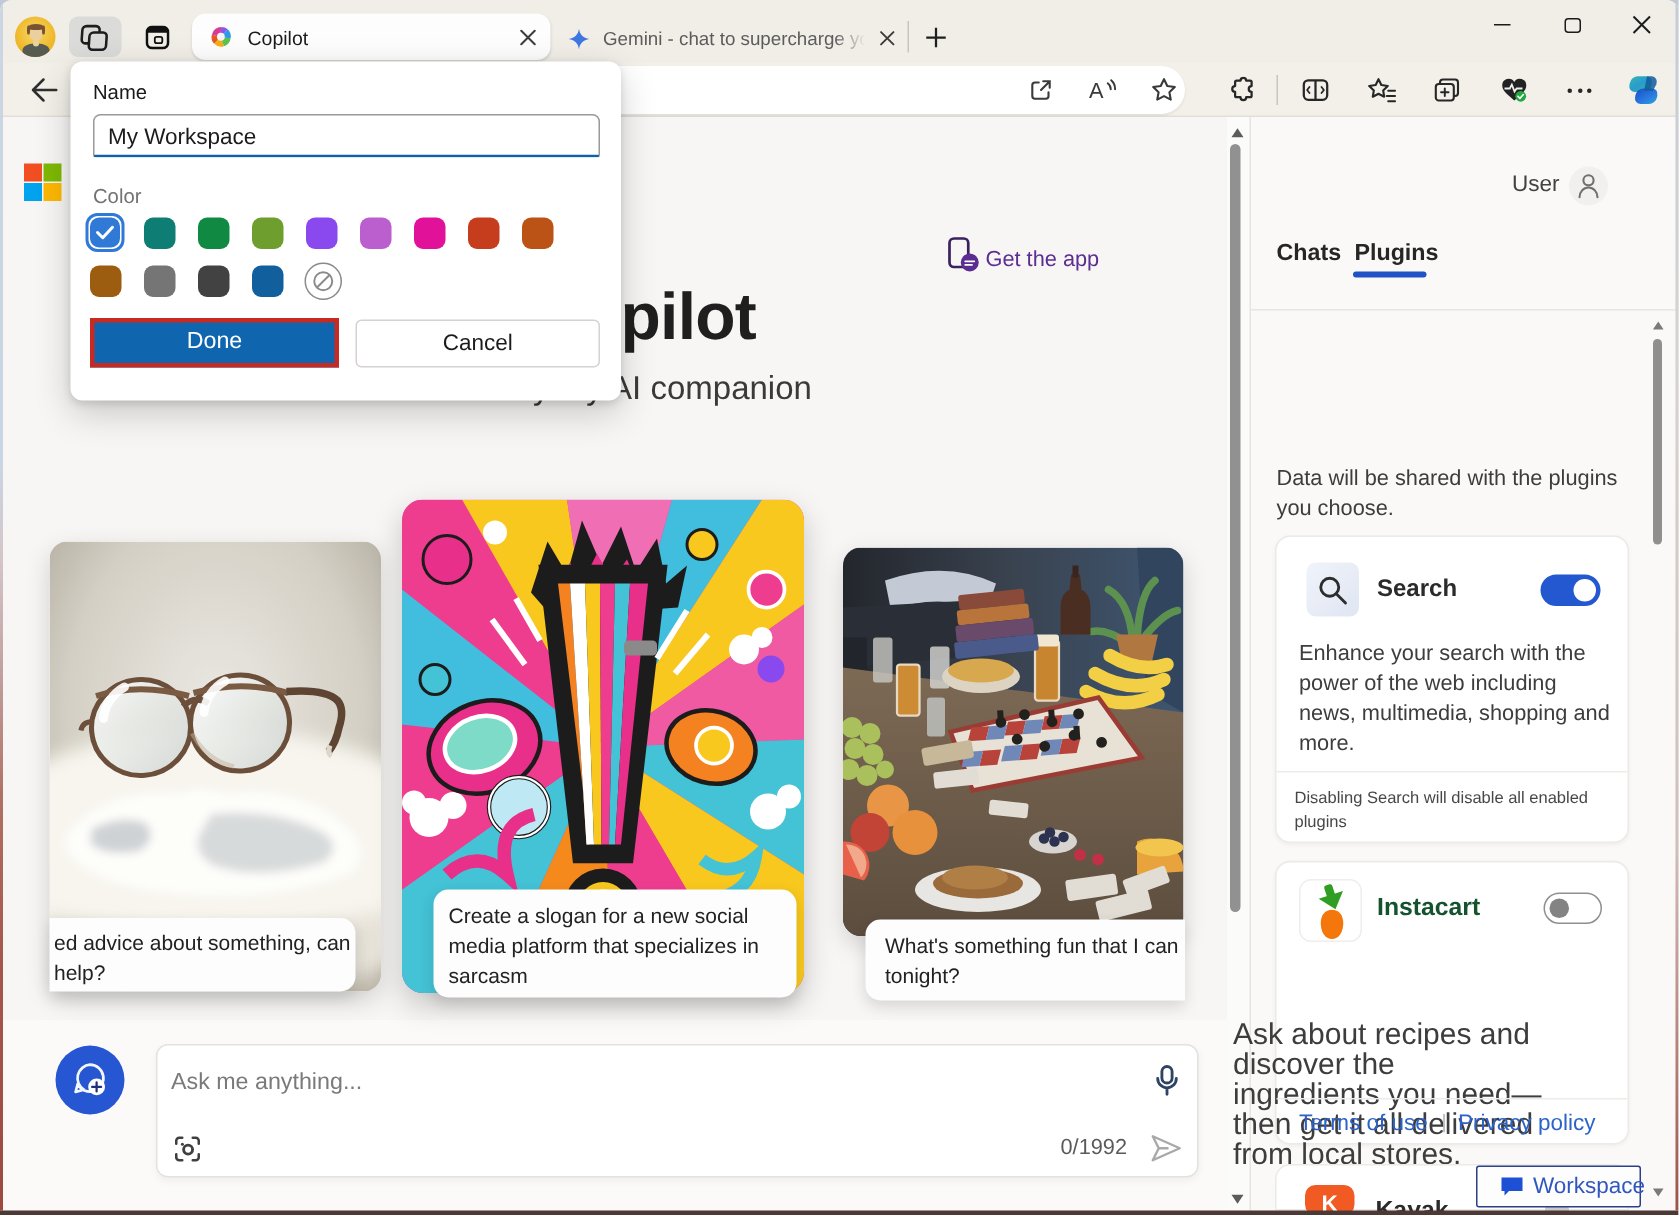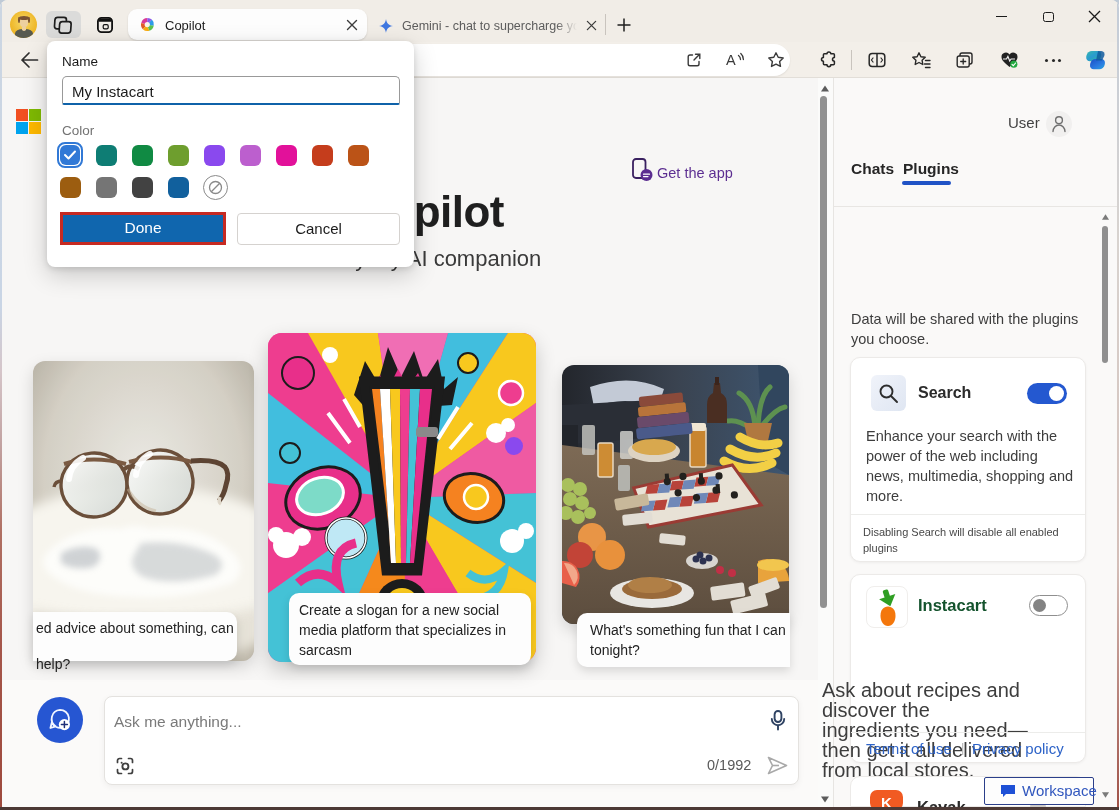--- a/index.html
+++ b/index.html
@@ -426,21 +426,21 @@
       <rect x="72" y="61" width="56" height="11" rx="2" fill="#4a5a8a"></rect>
     </g>
 
     <path d="M152 18 l6 0 l1 10 q6 3 6 12 l0 18 l-20 0 l0 -18 q0 -9 6 -12 z" fill="#4a2e22"></path>
     <rect x="153" y="12" width="4" height="8" fill="#3a241c"></rect>
   </svg>
   </div>
 
   <div class="abs" style="left:33px;top:612px;width:204px;height:49px;background:#fdfdfd;border-radius:0 10px 10px 0;box-shadow:0 4px 10px rgba(0,0,0,.13);overflow:hidden;"></div>
   <div class="abs" style="left:36px;top:620px;font-size:14px;color:#222;white-space:nowrap;">ed advice about something, can</div>
-  <div class="abs" style="left:36px;top:640px;font-size:14px;color:#222;white-space:nowrap;margin-top:16px;">help?</div>
+  <div class="abs" style="left:36px;top:640px;font-size:14px;color:#222;white-space:nowrap;">help?</div>
 
   <div class="abs" style="left:289px;top:593px;width:242px;height:72px;background:#fdfdfd;border-radius:10px;box-shadow:0 4px 10px rgba(0,0,0,.13);"></div>
   <div class="abs" style="left:299px;top:602px;font-size:14px;color:#222;white-space:nowrap;">Create a slogan for a new social</div>
   <div class="abs" style="left:299px;top:622px;font-size:14px;color:#222;white-space:nowrap;">media platform that specializes in</div>
   <div class="abs" style="left:299px;top:642px;font-size:14px;color:#222;white-space:nowrap;">sarcasm</div>
 
   <div class="abs" style="left:577px;top:613px;width:213px;height:54px;background:#fdfdfd;border-radius:10px 0 0 10px;box-shadow:0 4px 10px rgba(0,0,0,.13);"></div>
   <div class="abs" style="left:590px;top:622px;font-size:14px;color:#222;white-space:nowrap;">What's something fun that I can</div>
   <div class="abs" style="left:590px;top:642px;font-size:14px;color:#222;white-space:nowrap;">tonight?</div>
 
@@ -540,21 +540,21 @@
       <path d="M5 1.5 L9 7.5 H1z" fill="#7a7a7a"></path>
     </svg>
   <div class="abs" style="left:1102px;top:226px;width:6px;height:137px;border-radius:3px;background:#8f8f8f;"></div>
   <svg class="abs" style="left:1101px;top:791px;" width="9" height="8" viewBox="0 0 10 9">
       <path d="M5 7.5 L9 1.5 H1z" fill="#7a7a7a"></path>
     </svg>
 
   <div class="abs" id="dialog" style="left:47px;top:41px;width:367px;height:226px;background:#fff;border-radius:8px;box-shadow:0 8px 24px rgba(0,0,0,.19), 0 2px 6px rgba(0,0,0,.12);"></div>
   <div class="abs" style="left:62px;top:54px;font-size:13.5px;color:#1a1a1a;">Name</div>
   <div class="abs" style="left:62px;top:76px;width:338px;height:29px;background:#fff;border:1px solid #999;border-bottom:2.5px solid #0f62a9;border-radius:5px 5px 2px 2px;"></div>
-  <div class="abs" style="left:72px;top:83px;font-size:15px;color:#1b1b1b;">My Instacart</div>
+  <div class="abs" style="left:72px;top:83px;font-size:15px;color:#1b1b1b;">My Workspace</div>
   <div class="abs" style="left:62px;top:123px;font-size:13.5px;color:#737373;">Color</div>
 
   <div class="abs" style="left:57px;top:142px;width:26px;height:26px;border:2px solid #3179d6;border-radius:8px;"></div>
   <div class="abs" style="left:60px;top:145px;width:20px;height:20px;border-radius:6px;background:#3179d6;"></div>
   <svg class="abs" style="left:63px;top:149px;" width="14" height="12" viewBox="0 0 14 12">
       <path d="M2 6 L5.5 9.5 L12 2.5" stroke="#fff" stroke-width="2" fill="none" stroke-linecap="round" stroke-linejoin="round"></path>
     </svg>
   <div class="abs" style="left:96px;top:145px;width:21px;height:21px;border-radius:6px;background:#0e7d74;"></div>
   <div class="abs" style="left:132px;top:145px;width:21px;height:21px;border-radius:6px;background:#108a43;"></div>
   <div class="abs" style="left:168px;top:145px;width:21px;height:21px;border-radius:6px;background:#6e9e2e;"></div>

